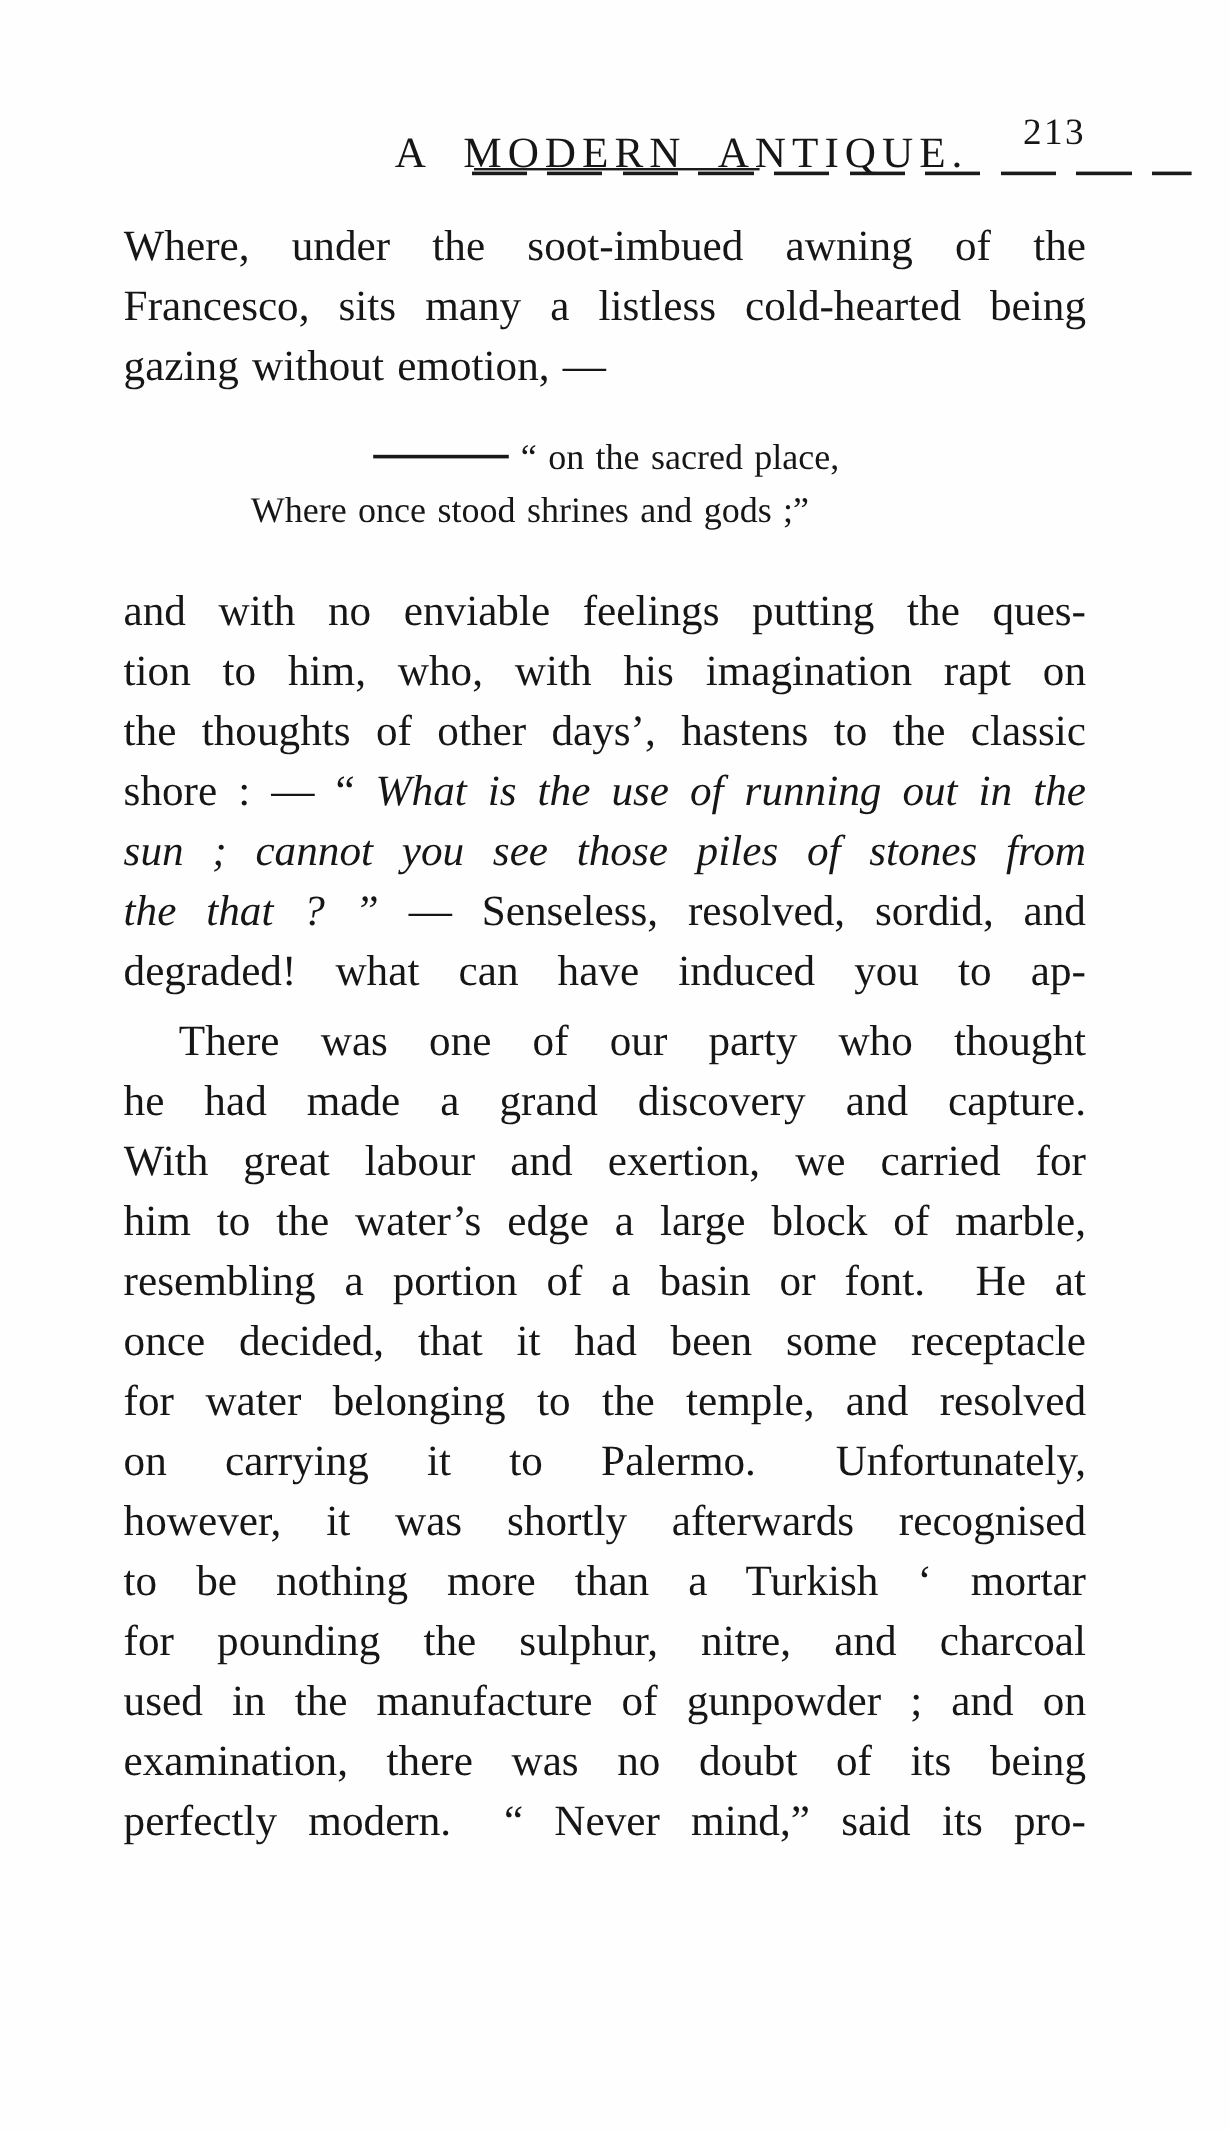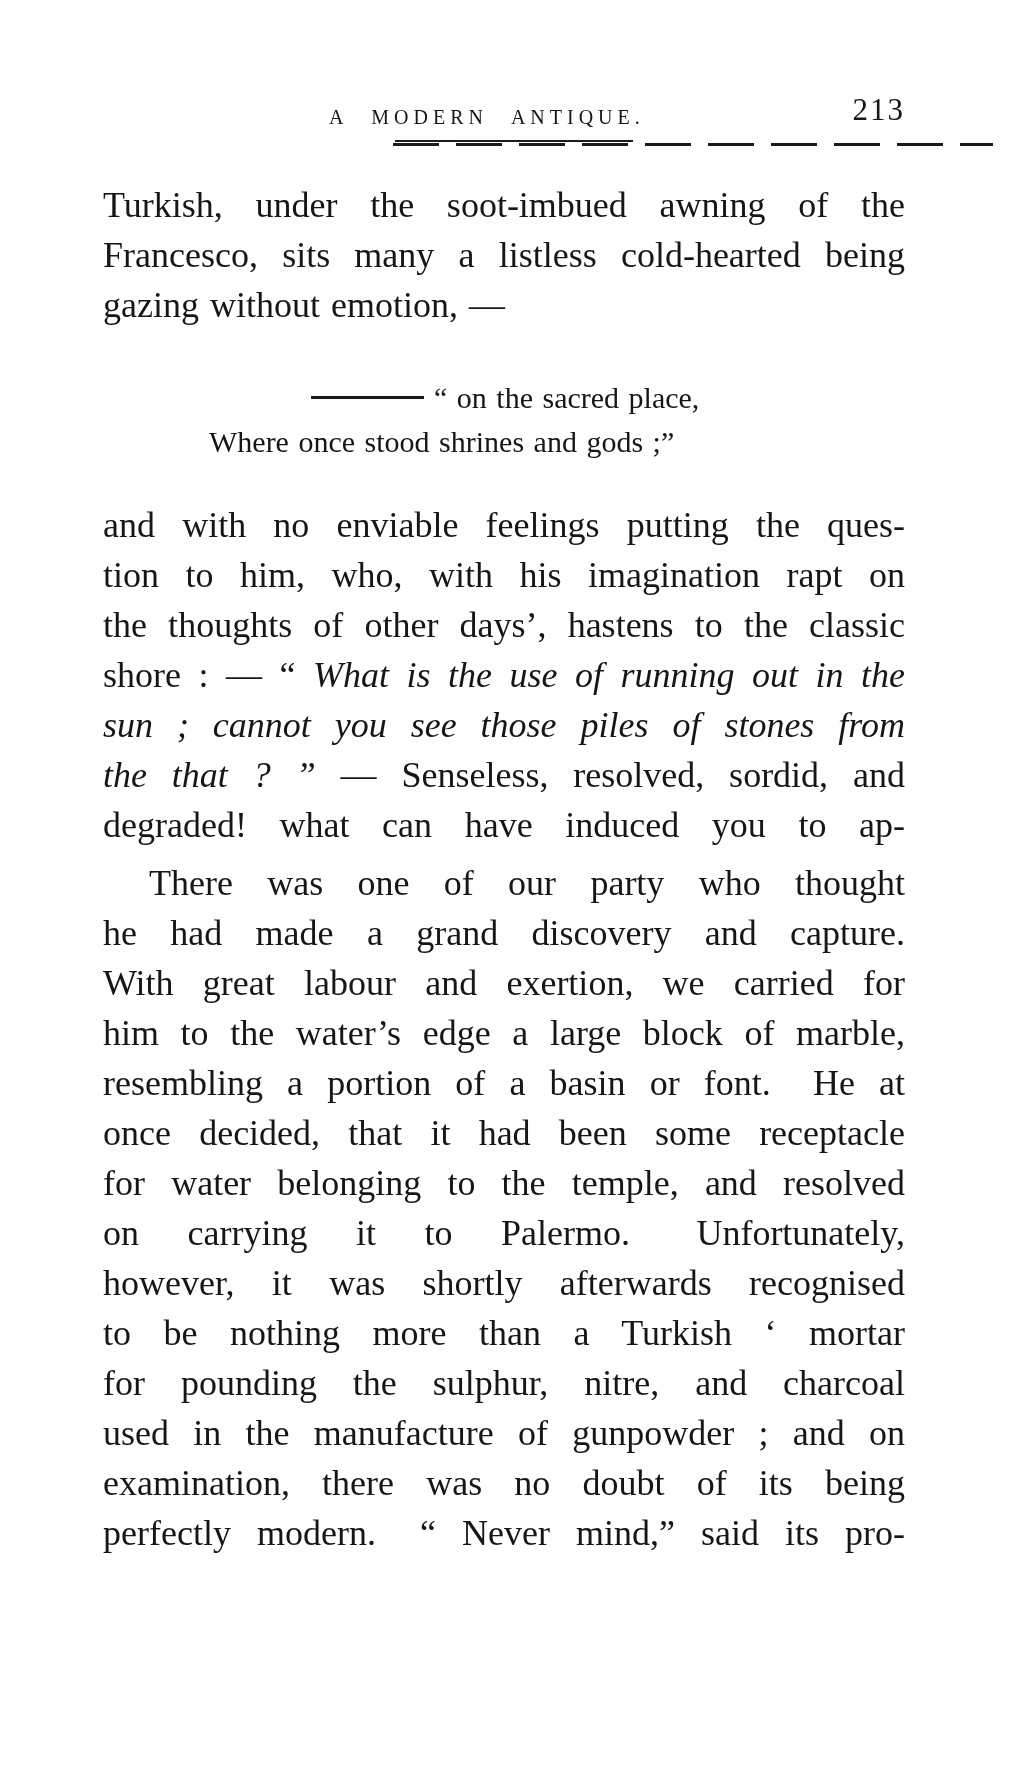--- a/index.html
+++ b/index.html
@@ -18,21 +18,21 @@
     position: absolute;
     left: 103px;
     top: 96px;
     width: 802px;
     height: 60px;
   }
   .running-title {
     position: absolute;
     left: 226px;
     top: 10px;
-    font-size: 20px;
+    font-size: 36px;
     letter-spacing: 5px;
     word-spacing: 14px;
     white-space: nowrap;
   }
   .pageno {
     position: absolute;
     right: 0;
     top: -4px;
     font-size: 31px;
     letter-spacing: 2px;
@@ -70,21 +70,21 @@
     text-align-last: justify;
   }
   .para.indent .line:first-child { padding-left: 46px; }
   .para + .para { margin-top: 8px; }
   .it { font-style: italic; }
 
   
   .verse {
     font-size: 30px;
     line-height: 44px;
-    margin-top: 46px;
+    margin-top: 30px;
     margin-bottom: 36px;
   }
   .verse .line:nth-child(1) { padding-left: 208px; }
   .verse .line:nth-child(2) { padding-left: 106px; }
   .vrule {
     display: inline-block;
     width: 113px;
     height: 3px;
     background: #191919;
     vertical-align: 9px;
@@ -109,21 +109,21 @@
 
   <div class="header">
     <span class="running-title">A MODERN ANTIQUE.</span>
     <span class="pageno">213</span>
     <div class="hrule-solid"></div>
     <div class="hrule-dash"></div>
   </div>
 
   <div class="bodytext">
       <div class="para">
-        <div class="line just"><span>Turkish, under the soot-imbued awning of the</span></div>
+        <div class="line just"><span>Where, under the soot-imbued awning of the</span></div>
         <div class="line just"><span>Francesco, sits many a listless cold-hearted being</span></div>
         <div class="line"><span>gazing without emotion, —</span></div>
       </div>
       <div class="verse">
         <div class="line"><span class="vrule"></span><span>“ on the sacred place,</span></div>
         <div class="line"><span>Where once stood shrines and gods ;”</span></div>
       </div>
       <div class="para">
         <div class="line just"><span>and with no enviable feelings putting the ques-</span></div>
         <div class="line just"><span>tion to him, who, with his imagination rapt on</span></div>

